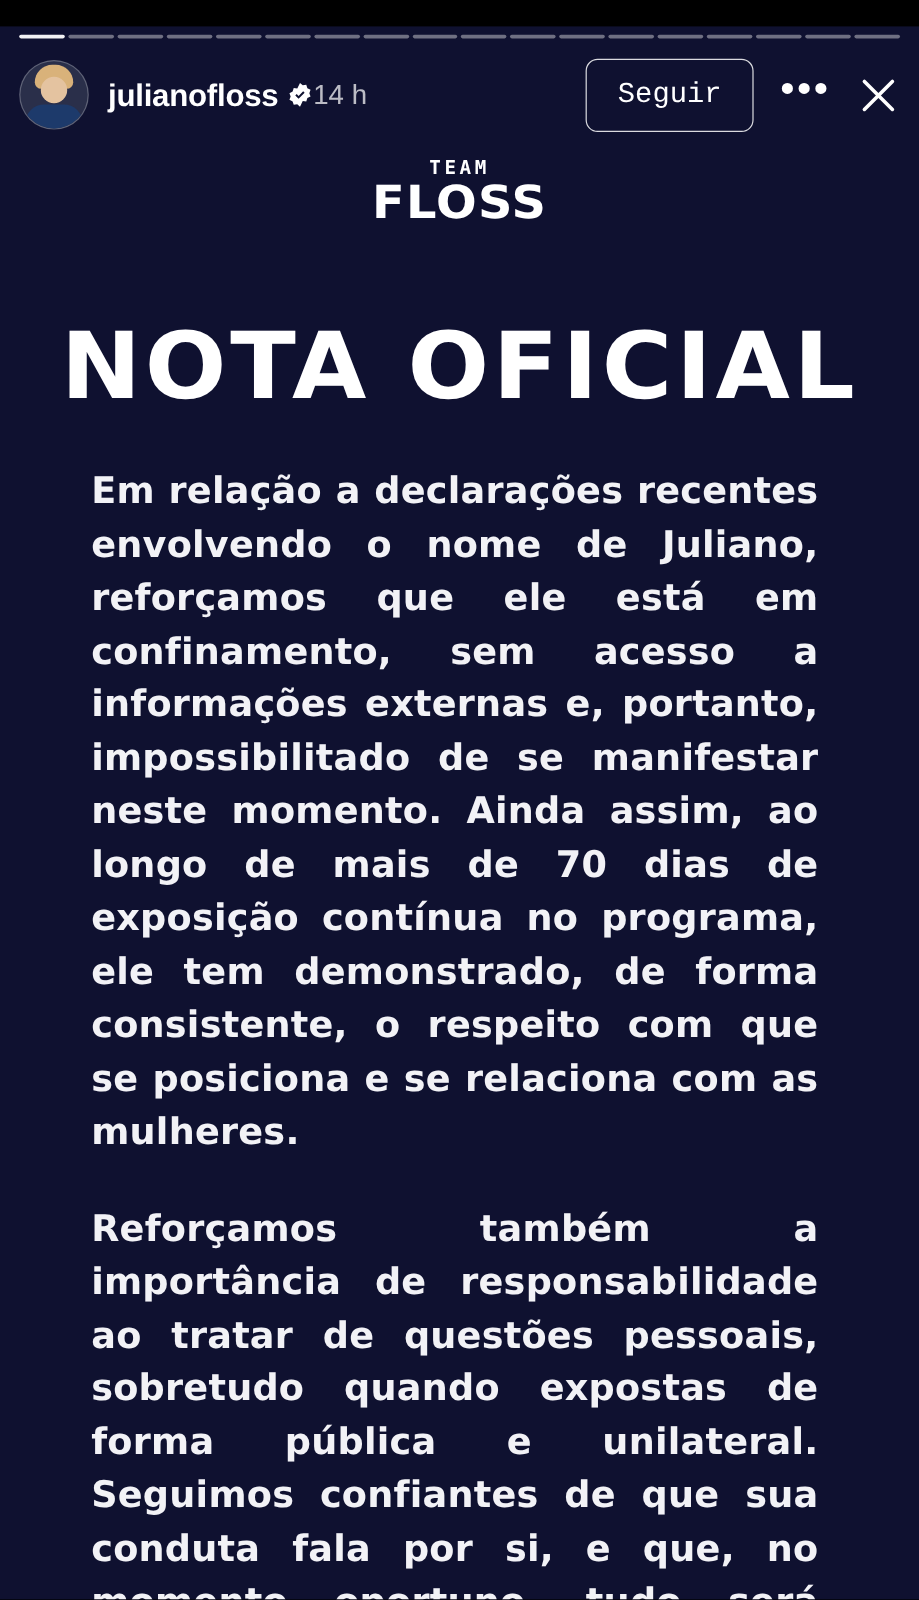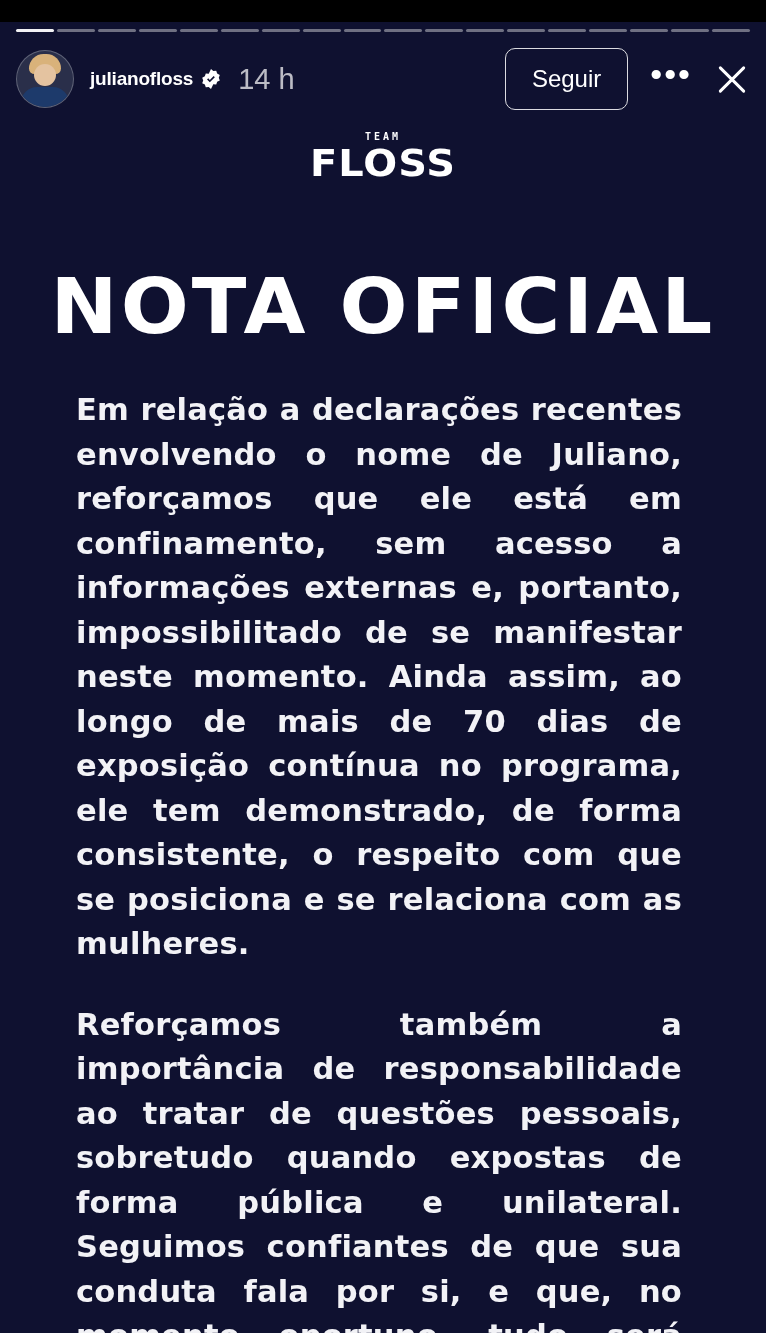--- a/index.html
+++ b/index.html
@@ -90,50 +90,49 @@
   }
   .avatar .body {
     position: absolute;
     left: 4px; bottom: -6px;
     width: 48px; height: 26px;
     border-radius: 16px 16px 0 0;
     background: #1d3a6b;
   }
   .username {
     color: #ffffff;
-    font-size: 19px;
+    font-size: 26px;
     font-weight: 600;
     margin-left: 16px;
     letter-spacing: -0.2px;
     white-space: nowrap;
   }
   .verified {
     margin-left: 7px;
     width: 22px;
     height: 22px;
     flex: 0 0 auto;
     display: block;
   }
   .time-ago {
     color: rgba(255,255,255,0.72);
-    font-size: 29px;
-    margin-left: 16px;
+    font-size: 23px;
     white-space: nowrap;
   }
   .header-spacer { flex: 1 1 auto; }
 
   .follow-button {
     color: #ffffff;
     font-size: 24px;
     padding: 16px 26px;
     border: 1px solid rgba(255,255,255,0.85);
     border-radius: 10px;
     background: transparent;
     cursor: pointer;
-    font-family: Liberation Sans, sans-serif;
+    font-family: Liberation Mono, monospace;
     white-space: nowrap;
   }
   .more-button {
     color: #ffffff;
     font-size: 34px;
     line-height: 14px;
     margin-left: 22px;
     letter-spacing: 2px;
     cursor: pointer;
     padding-bottom: 10px;
@@ -162,21 +161,21 @@
   .brand-logo {
     position: absolute;
     top: 132px;
     left: 0;
     width: 766px;
     text-align: center;
     color: #ffffff;
     line-height: 1;
   }
   .brand-logo .tl-top {
-    font-size: 10px;
+    font-size: 16px;
     letter-spacing: 3px;
     font-weight: 700;
     font-family: "DejaVu Sans Mono", monospace;
     display: block;
   }
   .brand-logo .tl-main {
     font-size: 38px;
     font-weight: 700;
     letter-spacing: 1px;
     font-family: "DejaVu Sans", sans-serif;

